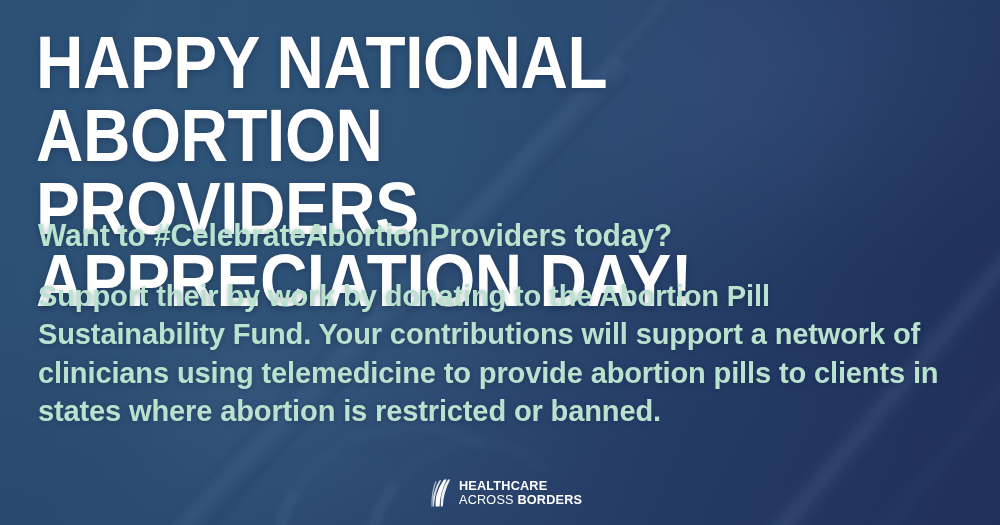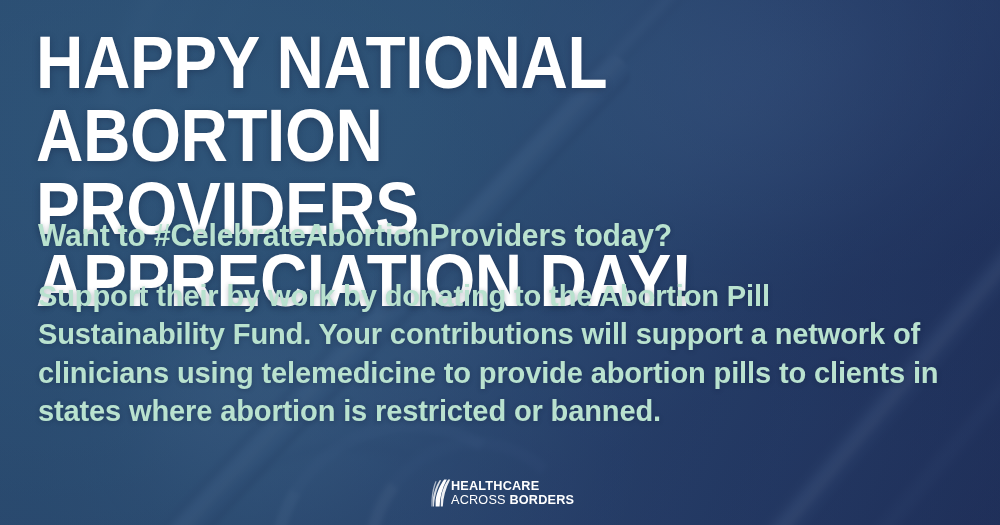--- a/index.html
+++ b/index.html
@@ -219,21 +219,21 @@
     white-space: pre-line;
   }
 
   
   .logo {
     position: absolute;
     left: 431px;
     top: 479px;
     display: flex;
     align-items: center;
-    gap: 0;
+    gap: 8px;
   }
   .logo-mark {
     width: 20px;
     height: 28px;
     flex: none;
     display: block;
   }
   .logo-words {
     display: flex;
     flex-direction: column;

